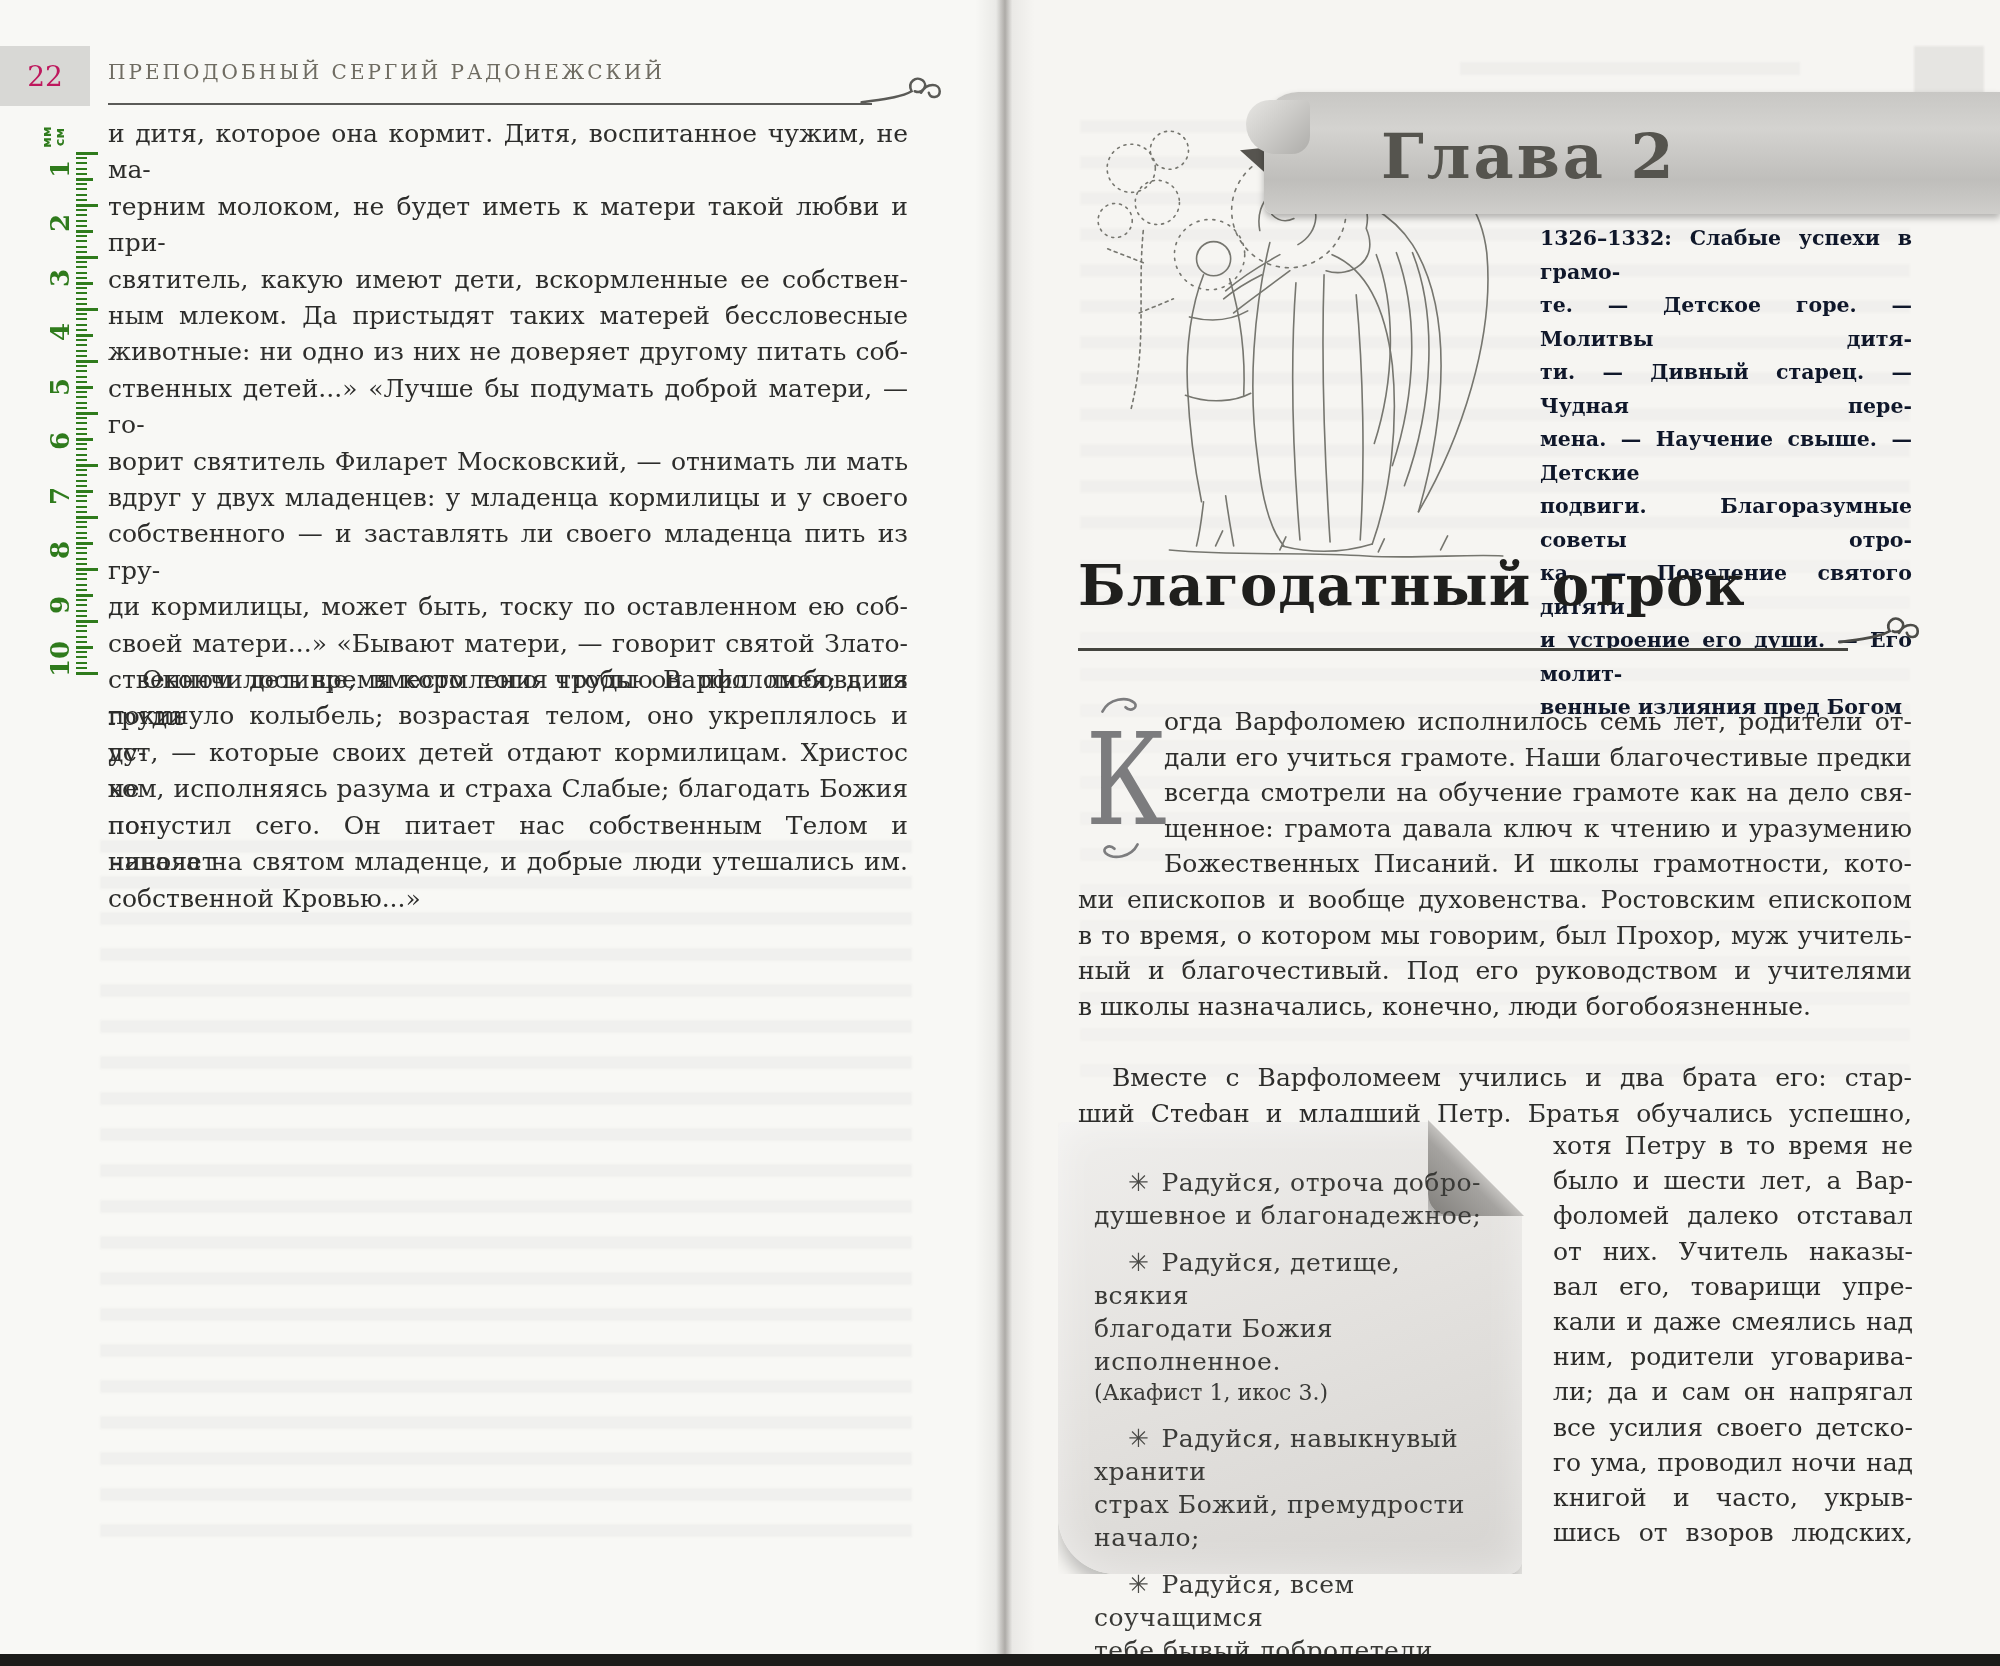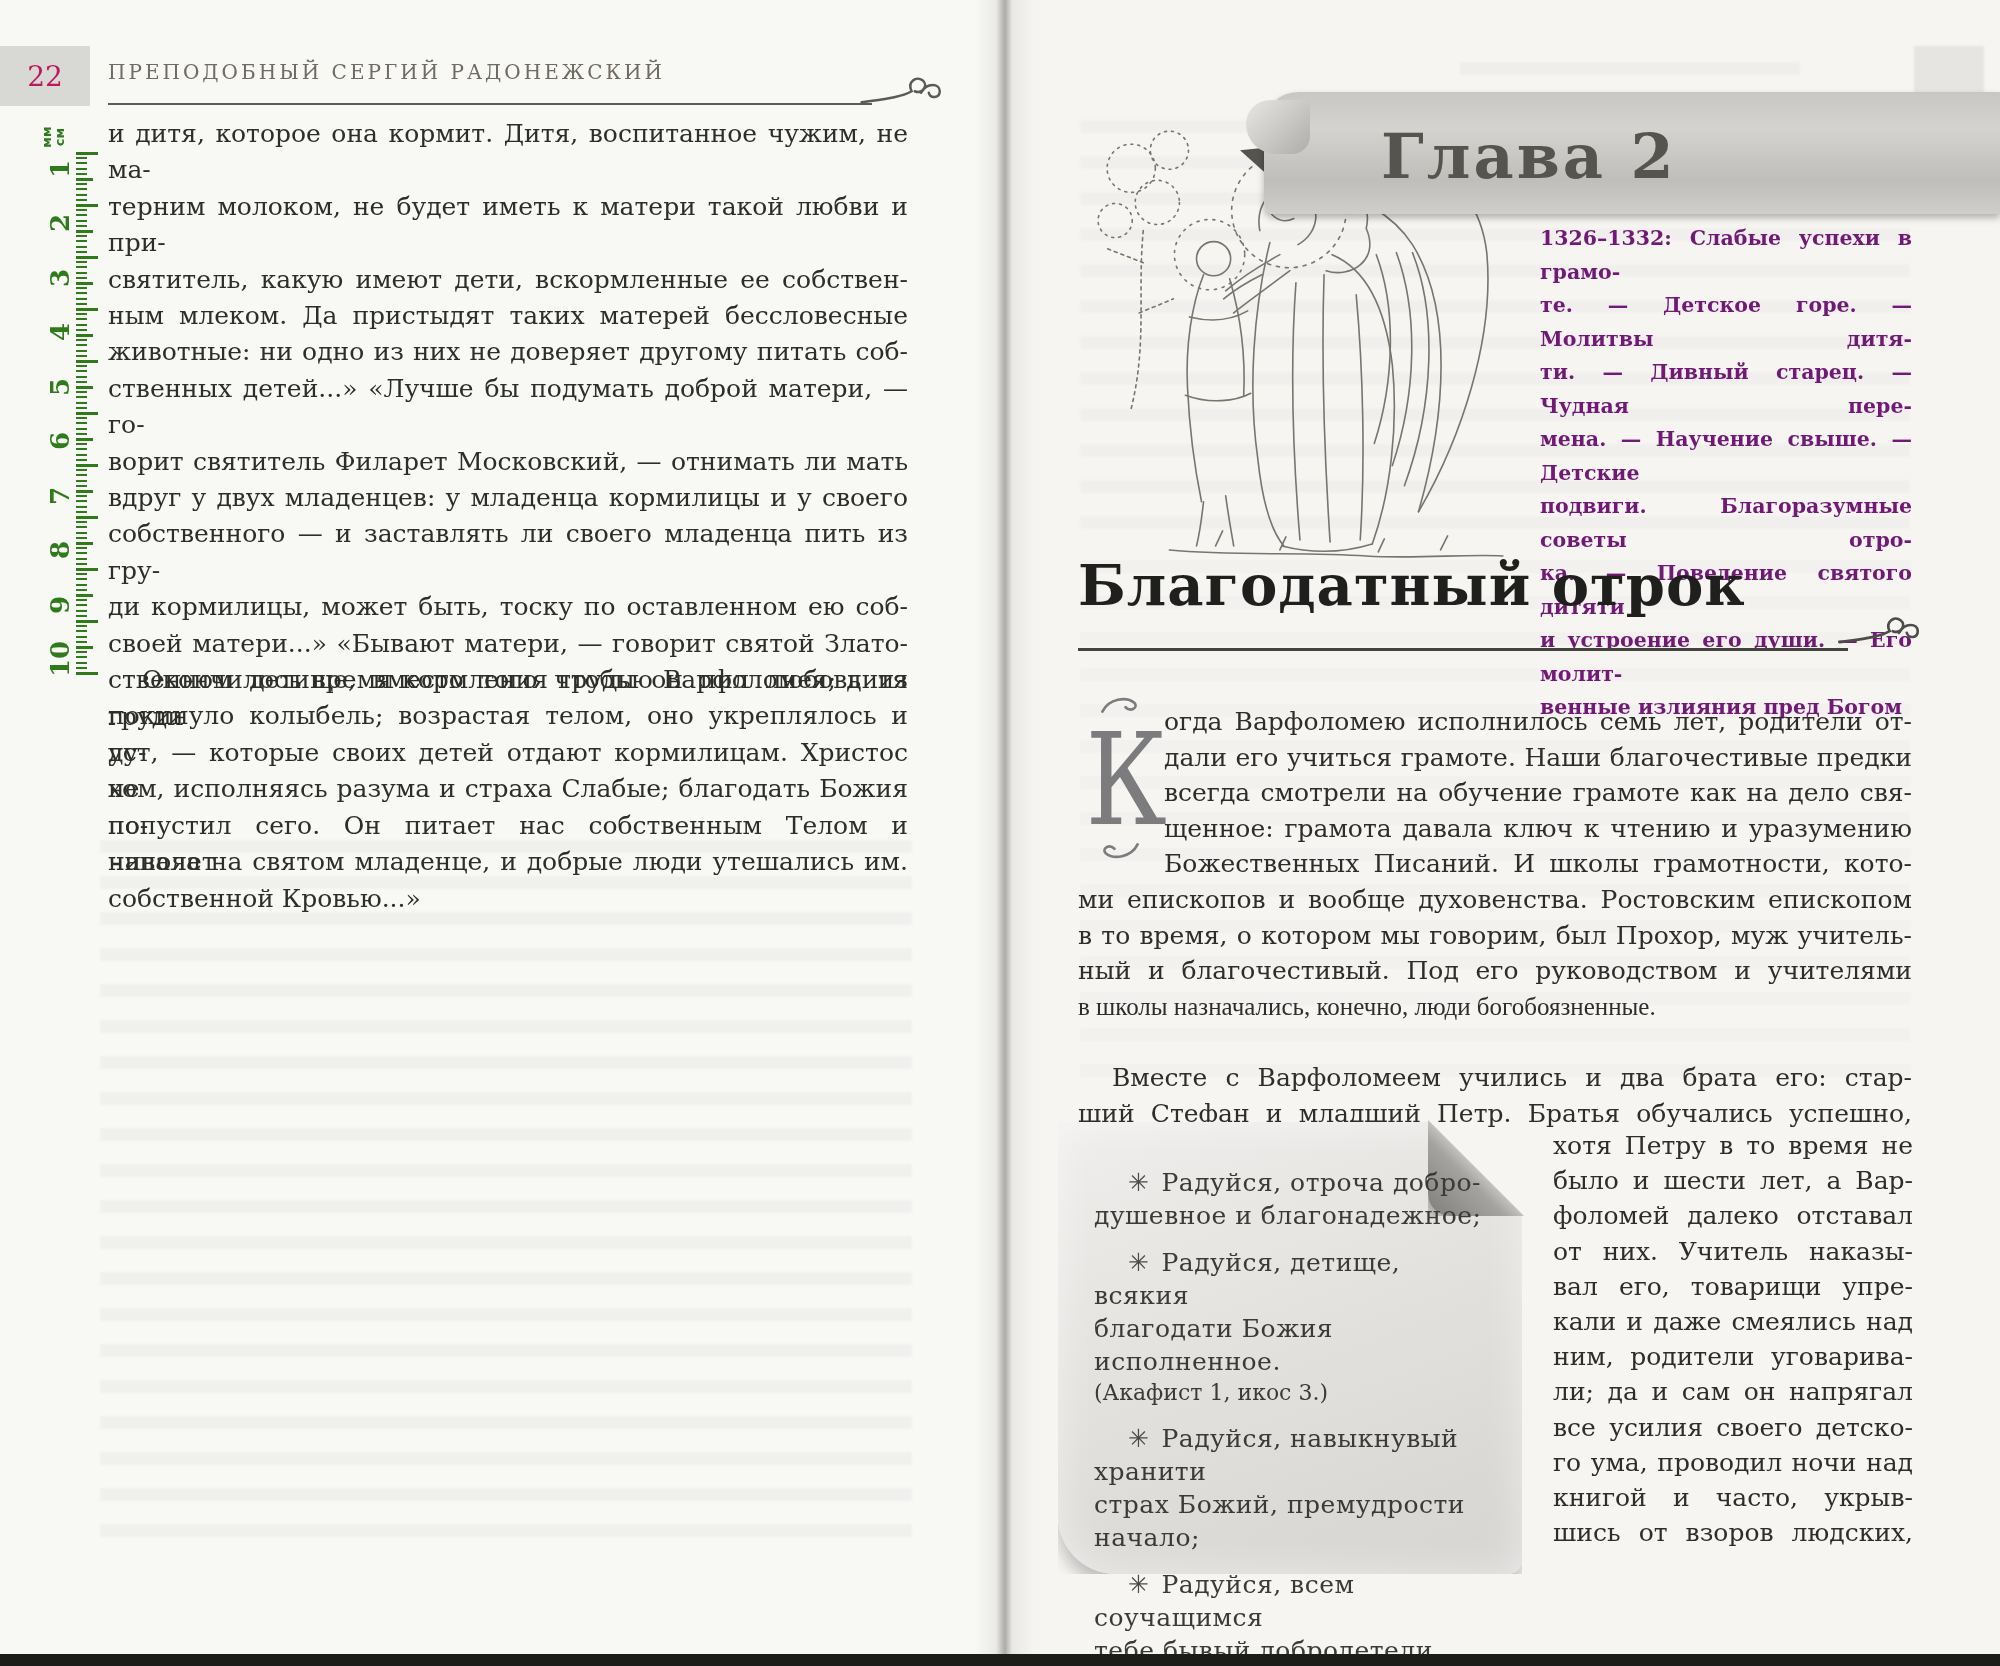--- a/index.html
+++ b/index.html
@@ -52,33 +52,33 @@
   .banner-body{position:absolute;left:24px;top:0;right:0;bottom:0;
     background:linear-gradient(180deg,#c8c7c4 0%,#d4d3d0 30%,#bfbebb 72%,#cfcecb 100%);
     border-radius:34px 0 0 10px;box-shadow:0 4px 7px rgba(0,0,0,0.28);}
   .banner-curl{position:absolute;left:6px;top:8px;width:64px;height:54px;
     background:linear-gradient(135deg,#e2e1de 10%,#b4b3b0 90%);border-radius:24px 6px 18px 30px;}
   .banner-tail{position:absolute;left:0;top:52px;width:62px;height:62px;background:#56544f;
     clip-path:polygon(0 10%,100% 0,100% 100%);}
   .banner-title{position:absolute;left:9%;top:28px;width:58%;text-align:center;
     font-size:62px;font-weight:bold;letter-spacing:3px;color:#55544e;}
 
-  .summary{left:1540px;top:222px;width:372px;font-size:20.5px;font-weight:bold;line-height:33.5px;color:#701a75;}
+  .summary{left:1540px;top:222px;width:372px;font-size:20.5px;font-weight:bold;line-height:33.5px;color:#0f172a;}
   .summary > div:last-child{text-align-last:left;}
 
   .section-title{position:absolute;left:1078px;top:552px;z-index:2;font-size:56px;font-weight:600;
     letter-spacing:1px;color:#1f1f1d;}
   .title-rule{position:absolute;left:1078px;top:648px;width:770px;height:3px;background:#44443f;z-index:2;}
 
   .drop-cap{position:absolute;left:1078px;top:694px;width:84px;z-index:2;color:#7c7c7e;text-align:center;}
   .drop-cap .cap-letter{font-size:128px;line-height:120px;display:block;transform:scaleX(.82);}
 
   .p-right1a{left:1164px;top:704px;width:748px;font-size:25px;line-height:35.6px;}
   .p-right1b{left:1078px;top:882px;width:834px;font-size:25px;line-height:35.6px;}
-  .p-right1b > div:last-child{text-align-last:left;font-family:Liberation Serif, serif;}
+  .p-right1b > div:last-child{text-align-last:left;}
   .p-right2{left:1078px;top:1060px;width:834px;font-size:25px;line-height:35.6px;}
   .p-right2 > div:first-child{text-indent:34px;}
   .p-col{left:1553px;top:1128px;width:360px;font-size:25px;line-height:35.2px;}
 
   
   .quote-box{position:absolute;left:1058px;top:1122px;width:464px;height:452px;z-index:3;}
   .quote-bg{position:absolute;inset:0;border-radius:8px 10px 14px 58px;
     background:linear-gradient(160deg,#efeeec 0%,#e4e2df 45%,#d6d4d1 100%);
     box-shadow:0 12px 16px rgba(0,0,0,0.22),inset 0 0 40px rgba(255,255,255,0.5);
     clip-path:polygon(0 0,calc(100% - 92px) 0,100% 92px,100% 100%,0 100%);}

